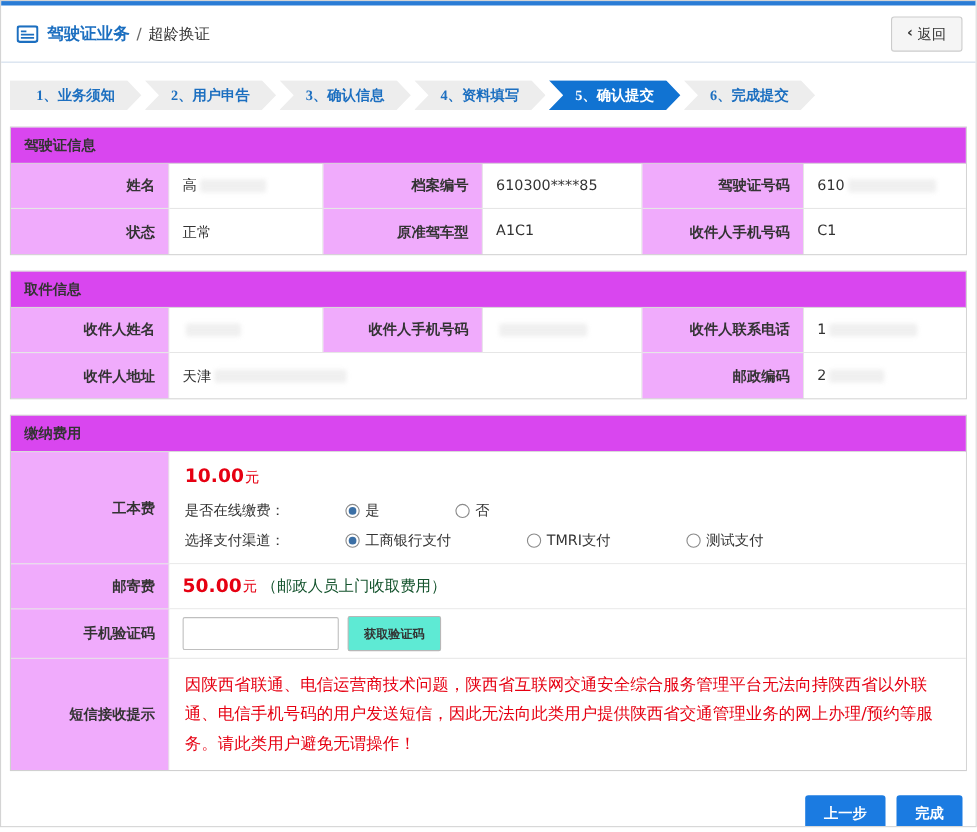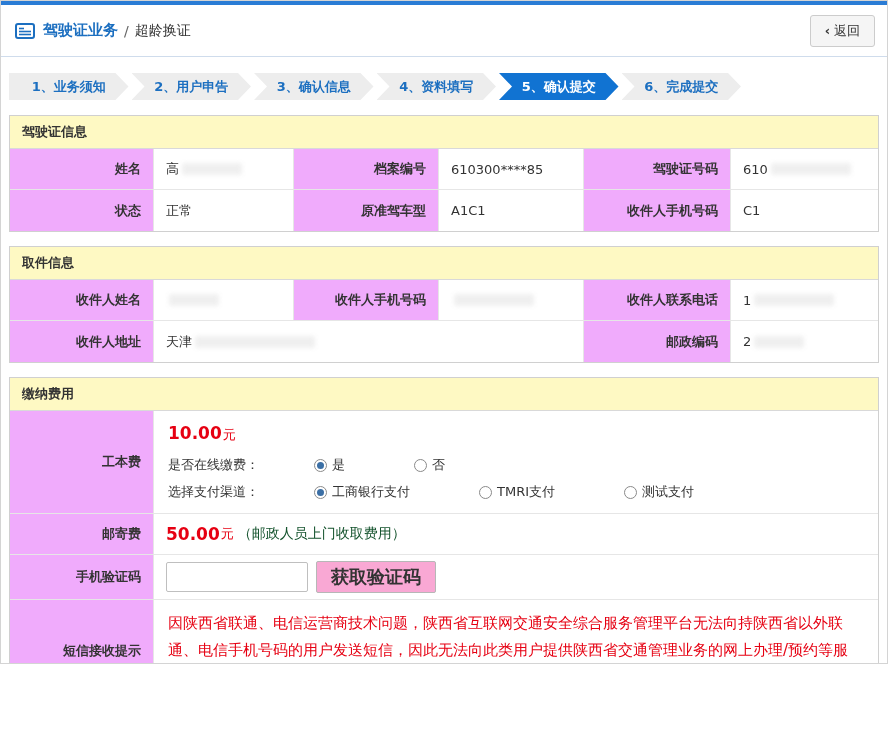--- a/index.html
+++ b/index.html
@@ -1,41 +1,41 @@
 <!DOCTYPE html>
 <html><head>
 <meta charset="utf-8">
 <style>
   * { margin:0; padding:0; box-sizing:border-box; }
   html,body { background:#fff; }
   body { width:888px; height:756px; font-family:"DejaVu Sans","Liberation Sans",sans-serif; }
-  .page { width:888px; height:664px; border:1px solid #d4d4d4; background:#fff; overflow:hidden; }
+  .page { width:888px; height:752px; border:1px solid #d4d4d4; background:#fff; overflow:hidden; }
   .topbar { height:4px; background:#2a7cd5; }
 
   
   .header { height:52px; display:flex; align-items:center; justify-content:space-between; padding:0 12px 0 14px; border-bottom:1px solid #cfdcec; }
   .header-left { display:flex; align-items:center; }
   .hicon { display:inline-flex; margin-right:8px; }
   .htitle { color:#1c6fc0; font-size:15px; font-weight:bold; }
   .hdiv { color:#666; font-size:14px; margin:0 6px; }
   .hsub { color:#333; font-size:14px; }
   .back-btn { display:inline-flex; align-items:center; gap:4px; background:#f5f5f5; border:1px solid #ccc; border-radius:3px; padding:6px 14px; font-size:13px; color:#333; cursor:pointer; font-family:inherit; }
   .back-chevron { font-weight:bold; color:#333; }
 
   
-  .steps-wrap { padding:16px 0 15px 8px; }
+  .steps-wrap { padding:16px 0 15px 8px;font-family:Liberation Serif, serif; }
   .steps { display:flex; width:735px; }
   .step { flex:1; height:27px; line-height:27px; text-align:center; background:#ededed; color:#1c6fc0; font-size:13px; font-weight:bold; margin-right:3px; cursor:pointer;
           clip-path: polygon(0 0, calc(100% - 13px) 0, 100% 50%, calc(100% - 13px) 100%, 0 100%, 13px 50%); }
   .step.first { clip-path: polygon(0 0, calc(100% - 13px) 0, 100% 50%, calc(100% - 13px) 100%, 0 100%); }
   .step.active { background:#1173d2; color:#fff; }
 
   
   .section { margin:0 8px 14px 8px; border:1px solid #d0d0d0; }
-  .section-title { background:#fef9c3; border-bottom:1px solid #d9d9d9; padding:7px 12px; font-size:13px; font-weight:bold; color:#333; }
+  .section-title { background:#d946ef; border-bottom:1px solid #d9d9d9; padding:7px 12px; font-size:13px; font-weight:bold; color:#333; }
   .grid { display:grid; font-size:13px; color:#333; }
   .grid-3pair { grid-template-columns:144px 140px 145px 145px 147px auto; }
   .cell { min-height:41px; display:flex; align-items:center; padding:6px 12px; border-bottom:1px solid #e6e6e6; border-right:1px solid #e6e6e6; }
   .cell.rlast { border-bottom:none; }
   .cell.clast { border-right:none; }
   .cell.label { background:#f0abfc; justify-content:flex-end; text-align:right; font-weight:bold; }
   .cell.value { background:#fff; }
   .span3 { grid-column: span 3; }
 
   .redact { display:inline-block; height:12px; background:#e3e3e3; filter:blur(2px); opacity:.55; border-radius:2px; margin-left:3px; vertical-align:middle; }
@@ -48,21 +48,21 @@
   .unit { color:#e60012; font-size:13px; margin-left:1px; }
   .note { color:#14532d; font-size:14px; margin-left:4px; }
   .amount-line { margin:2px 0 12px 0; }
   .radio-line { display:flex; align-items:center; margin:9px 0 2px 0;gap:47px; }
   .radio-line .q { margin-right:8px; }
   .radio-item { display:inline-flex; align-items:center; margin-right:22px; cursor:pointer; }
   .radio { width:13px; height:13px; border:1px solid #8a8a8a; border-radius:50%; background:#fff; display:inline-block; margin-right:5px; position:relative; }
   .radio.checked::after { content:""; position:absolute; left:2px; top:2px; width:7px; height:7px; border-radius:50%; background:#3b6fa5; }
 
   .captcha-input { width:142px; height:30px; border:1px solid #bfbfbf; border-radius:2px; padding:0 6px; font-size:13px; font-family:inherit; }
-  .captcha-btn { height:32px; margin-left:8px; padding:0 14px; background:#f9a8d4; border:1px solid #b7b7b7; border-radius:2px; font-size:18px; font-weight:bold; color:#333; cursor:pointer; font-family:inherit; }
+  .captcha-btn { height:32px; margin-left:8px; padding:0 14px; background:#5eead4; border:1px solid #b7b7b7; border-radius:2px; font-size:11px; font-weight:bold; color:#333; cursor:pointer; font-family:inherit; }
 
   .sms { color:#e60012; font-size:15px; line-height:1.8; padding:4px 2px; }
 
   
   .footer { display:flex; justify-content:flex-end; gap:10px; padding:8px 12px 0 0; }
   .btn-primary { background:#1b7be1; color:#ffffff; border:none; border-radius:3px; padding:8px 17px; font-size:13px; font-weight:bold; cursor:pointer; font-family:inherit; }
 </style>
 </head>
 <body>
 

